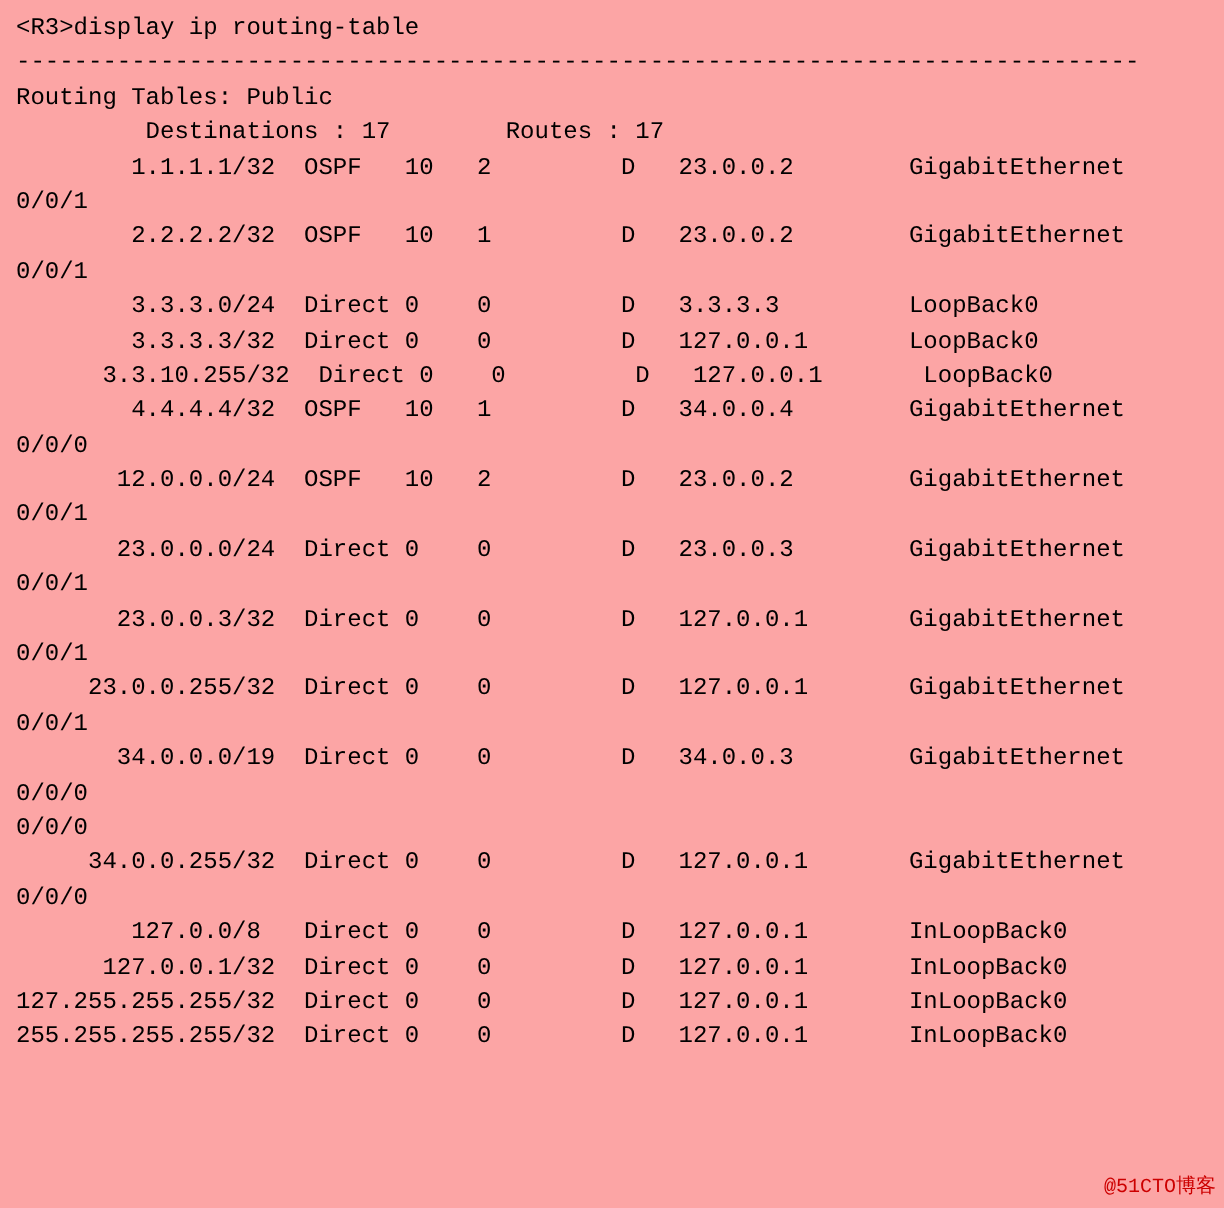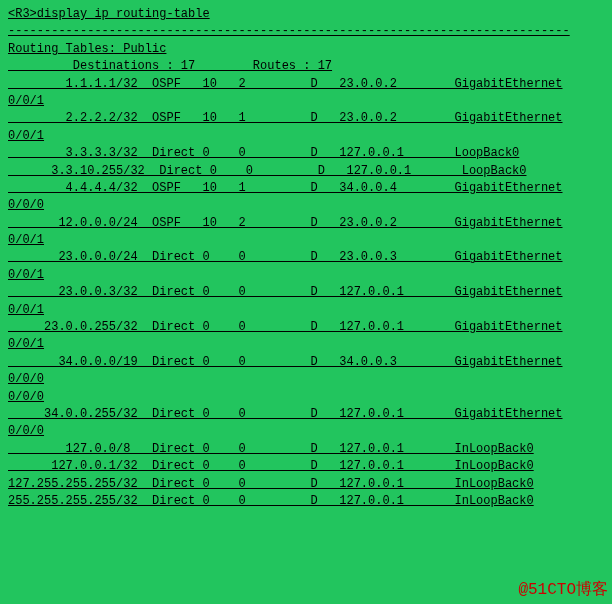--- a/index.html
+++ b/index.html
@@ -10,53 +10,53 @@
     body {
       background: #ffffff;
       font-family: 'Courier New', Courier, monospace;
       font-size: 12px;
       color: #000000;
       width: 612px;
       min-height: 604px;
       overflow: hidden;
     }
     .terminal {
-      background: #22c55e;
+      background: #fca5a5;
       padding: 6px 8px;
       width: 612px;
       min-height: 604px;
-      text-decoration: underline;
     }
     .line {
       white-space: pre;
       line-height: 1.45;
     }
     .watermark {
       position: fixed;
       bottom: 4px;
       right: 4px;
       color: #cc0000;
-      font-size: 16px;
+      font-size: 10px;
       font-family: 'Courier New', Courier, monospace;
     }
   </style>
 </head>
 <body>
 
 <div class="terminal">
 <div class="line">&lt;R3&gt;display ip routing-table</div>
     <div class="line">------------------------------------------------------------------------------</div>
     <div class="line">Routing Tables: Public</div>
     <div class="line">         Destinations : 17        Routes : 17</div>
     <div class="line"></div>
     <div class="line"></div>
     <div class="line">        1.1.1.1/32  OSPF   10   2         D   23.0.0.2        GigabitEthernet</div>
     <div class="line">0/0/1</div>
     <div class="line">        2.2.2.2/32  OSPF   10   1         D   23.0.0.2        GigabitEthernet</div>
     <div class="line">0/0/1</div>
+    <div class="line">        3.3.3.0/24  Direct 0    0         D   3.3.3.3         LoopBack0</div>
     <div class="line">        3.3.3.3/32  Direct 0    0         D   127.0.0.1       LoopBack0</div>
     <div class="line">      3.3.10.255/32  Direct 0    0         D   127.0.0.1       LoopBack0</div>
     <div class="line">        4.4.4.4/32  OSPF   10   1         D   34.0.0.4        GigabitEthernet</div>
     <div class="line">0/0/0</div>
     <div class="line">       12.0.0.0/24  OSPF   10   2         D   23.0.0.2        GigabitEthernet</div>
     <div class="line">0/0/1</div>
     <div class="line">       23.0.0.0/24  Direct 0    0         D   23.0.0.3        GigabitEthernet</div>
     <div class="line">0/0/1</div>
     <div class="line">       23.0.0.3/32  Direct 0    0         D   127.0.0.1       GigabitEthernet</div>
     <div class="line">0/0/1</div>

